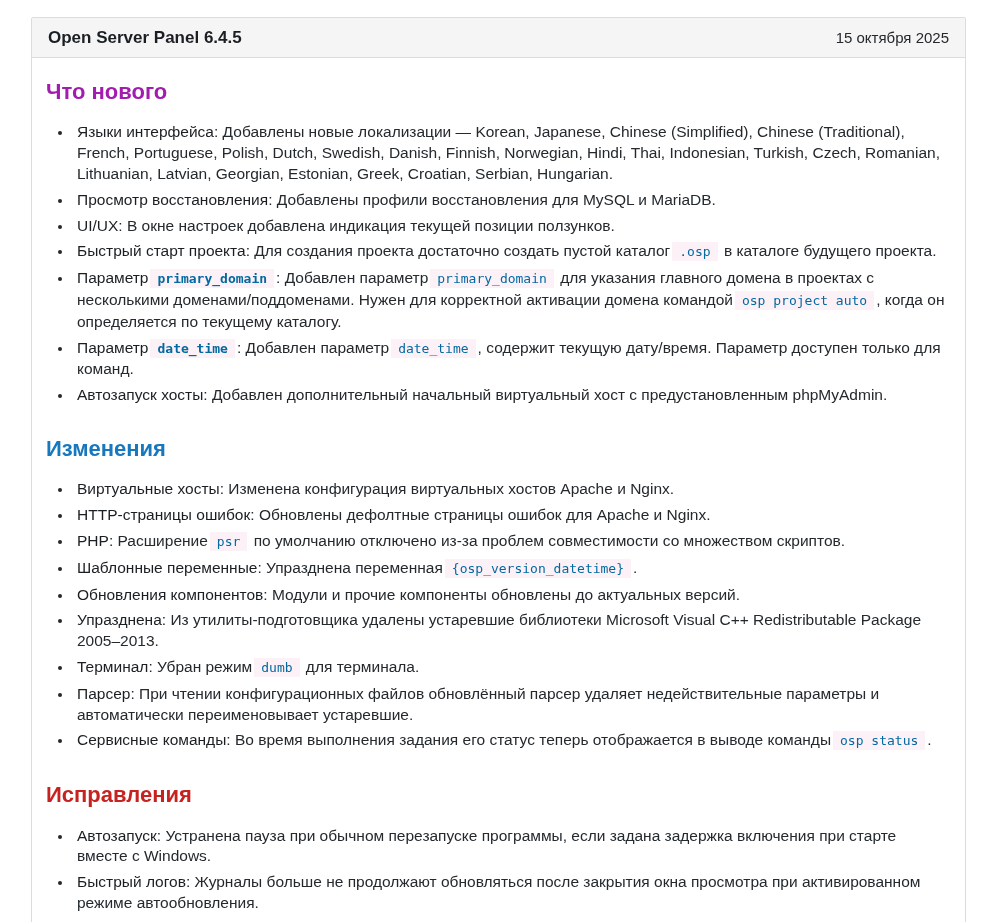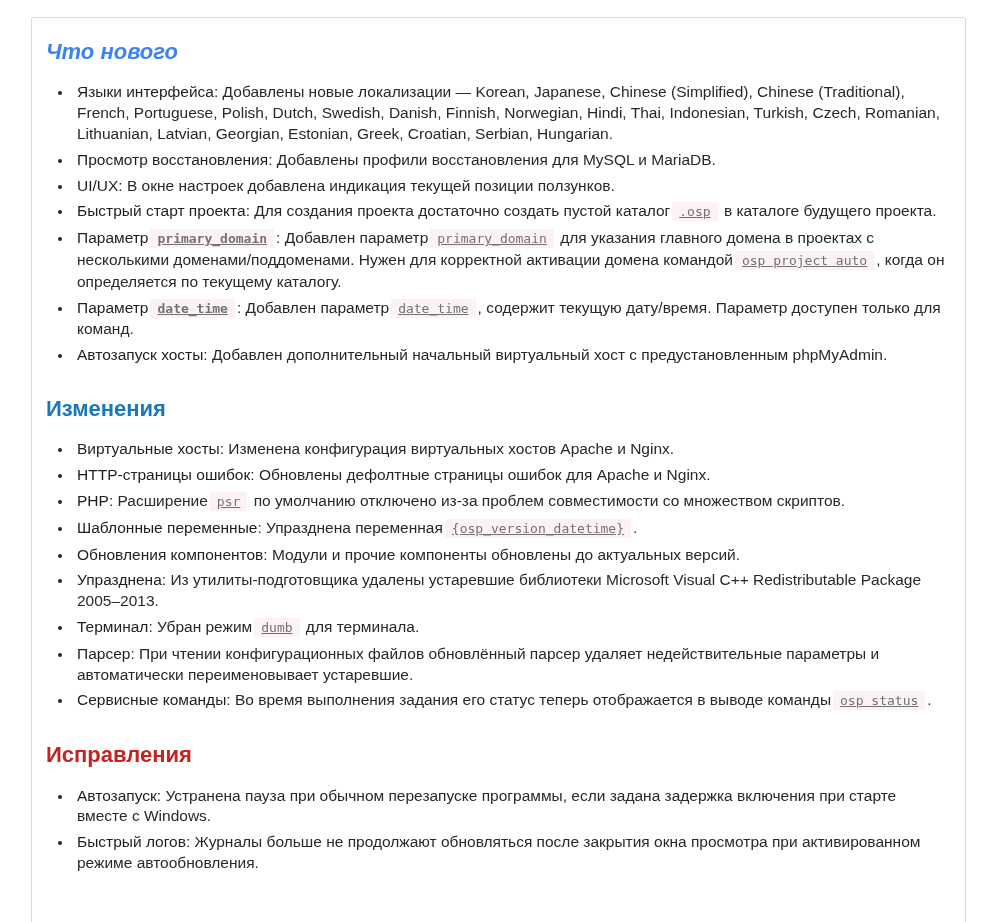--- a/index.html
+++ b/index.html
@@ -63,36 +63,39 @@
     padding-left: 4px;
   }
   ul.item-list li::marker {
     color: #24292e;
     font-size: 13px;
   }
   strong { font-weight: normal; color: #1b1f23; }
   code.inline-code {
     font-family: "DejaVu Sans Mono", "Liberation Mono", monospace;
     font-size: 13px;
-    color: #737373;
+    color: #0369a1;
     background: #fcf1f6;
     border-radius: 0;
     padding: 2px 7px 2px 7px;
     margin: 0 2px;
     white-space: nowrap;
-    text-decoration: underline;
   }
   code.inline-code.bold { font-weight: bold; }
 </style>
 </head>
 <body>
 
 <div class="card">
+  <div class="card-header">
+    <div class="card-title">Open Server Panel 6.4.5</div>
+    <div class="card-date">15 октября 2025</div>
+  </div>
   <div class="card-body">
-      <h2 class="section-title" style="color: #3b82f6; font-style: italic;">Что нового</h2>
+      <h2 class="section-title" style="color: #a21caf;">Что нового</h2>
       <ul class="item-list">
         <li><strong>Языки интерфейса</strong><span>: Добавлены новые локализации — Korean, Japanese, Chinese (Simplified), Chinese (Traditional), French, Portuguese, Polish, Dutch, Swedish, Danish, Finnish, Norwegian, Hindi, Thai, Indonesian, Turkish, Czech, Romanian, Lithuanian, Latvian, Georgian, Estonian, Greek, Croatian, Serbian, Hungarian.</span></li>
         <li><strong>Просмотр восстановления</strong><span>: Добавлены профили восстановления для MySQL и MariaDB.</span></li>
         <li><strong>UI/UX</strong><span>: В окне настроек добавлена индикация текущей позиции ползунков.</span></li>
         <li><strong>Быстрый старт проекта</strong><span>: Для создания проекта достаточно создать пустой каталог</span><code class="inline-code">.osp</code><span> в каталоге будущего проекта.</span></li>
         <li><strong>Параметр</strong><code class="inline-code bold">primary_domain</code><span>: Добавлен параметр</span><code class="inline-code">primary_domain</code><span> для указания главного домена в проектах с несколькими доменами/поддоменами. Нужен для корректной активации домена командой</span><code class="inline-code">osp project auto</code><span>, когда он определяется по текущему каталогу.</span></li>
         <li><strong>Параметр</strong><code class="inline-code bold">date_time</code><span>: Добавлен параметр</span><code class="inline-code">date_time</code><span>, содержит текущую дату/время. Параметр доступен только для команд.</span></li>
         <li><strong>Автозапуск хосты</strong><span>: Добавлен дополнительный начальный виртуальный хост с предустановленным phpMyAdmin.</span></li>
       </ul>
       <h2 class="section-title" style="color: rgb(24, 120, 190);">Изменения</h2>

